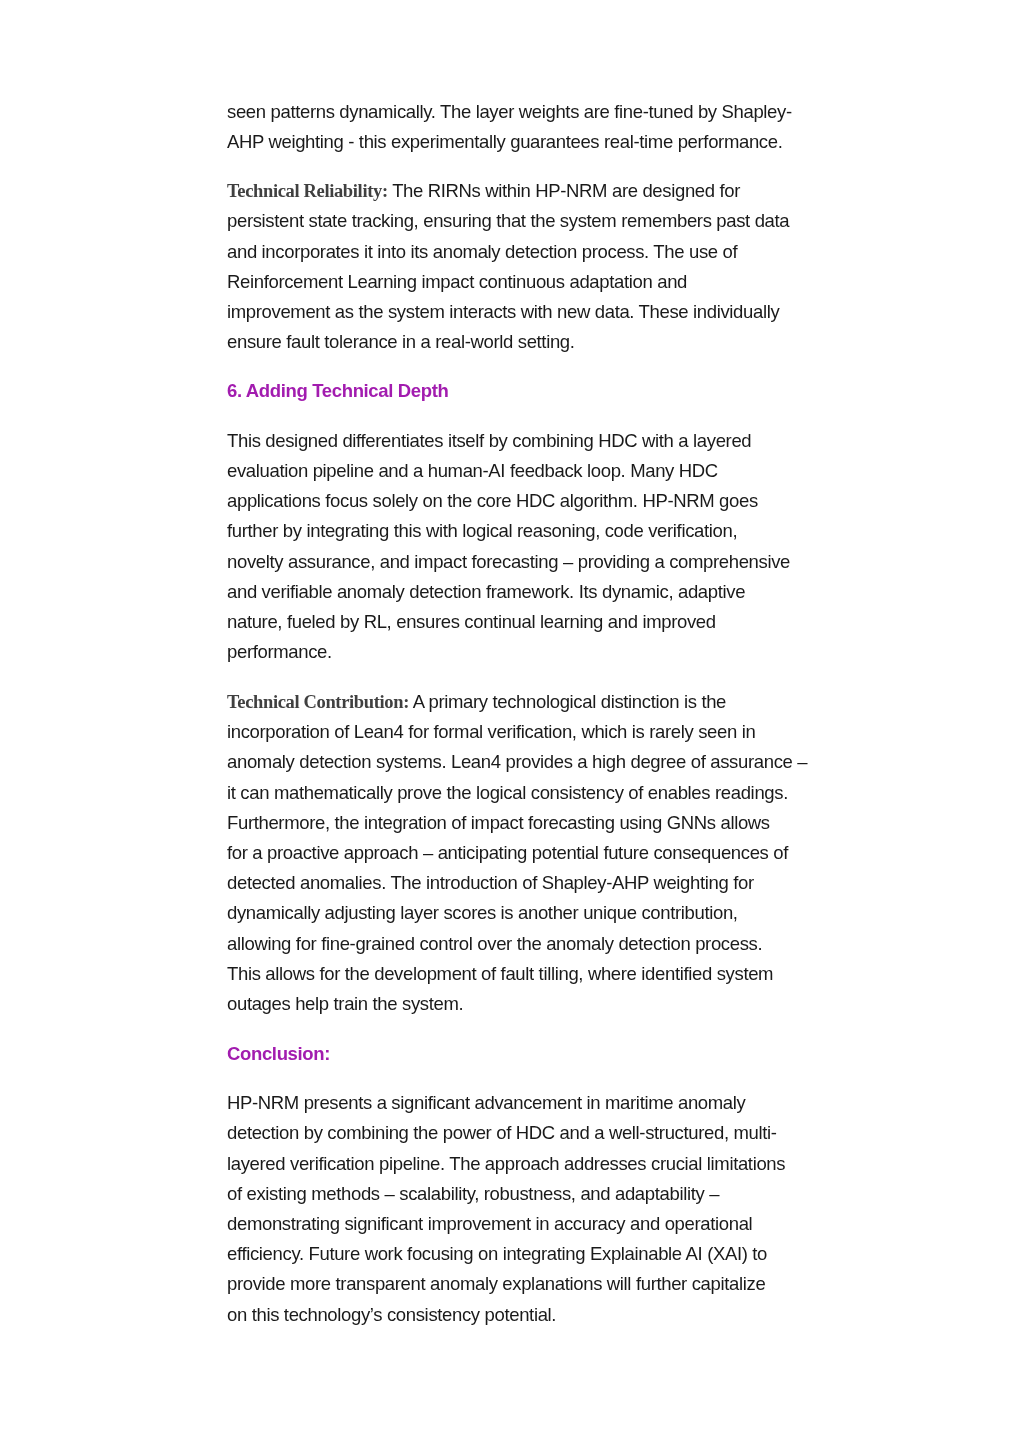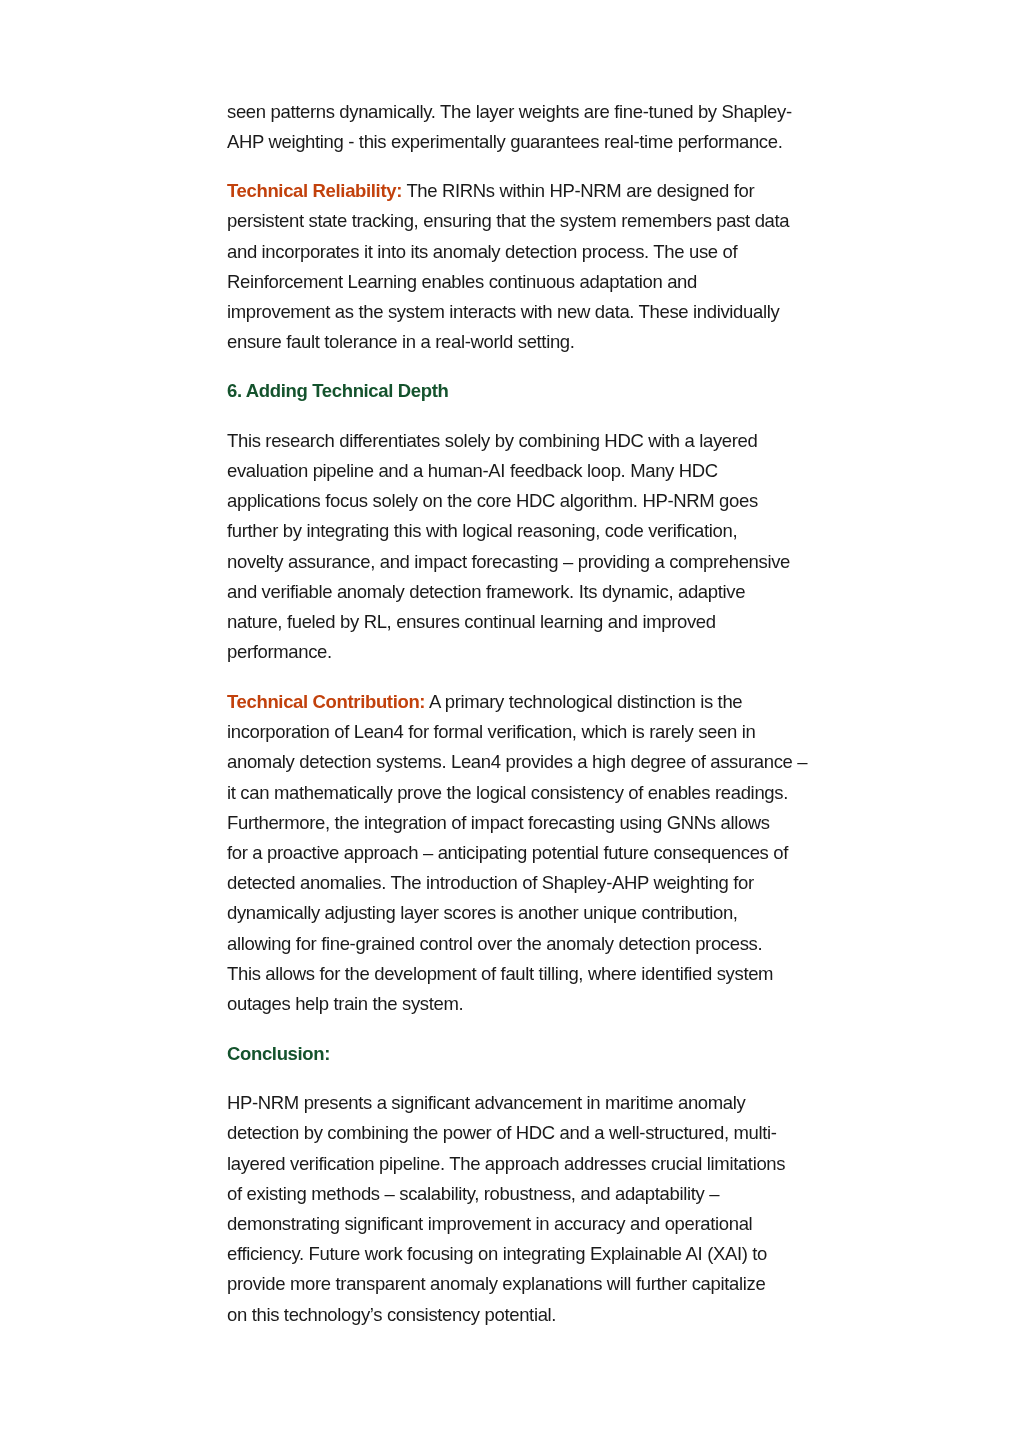--- a/index.html
+++ b/index.html
@@ -4,48 +4,48 @@
 <style>
   html, body { margin: 0; padding: 0; background: #ffffff; }
   body { width: 1024px; height: 1448px; position: relative; overflow: hidden; }
   .page { position: absolute; left: 0; top: 0; width: 1024px; height: 1448px; background: #ffffff; margin-left: 32px; }
   .line {
     position: absolute; left: 195px;
     font-family: "Liberation Sans", "DejaVu Sans", sans-serif;
     font-size: 18.5px; line-height: 22px; color: #1a1a1a;
     white-space: nowrap; letter-spacing: -0.35px;
   }
-  .b { font-weight: bold; color: #c2410c; }
-  .heading { font-weight: bold; color: #14532d; }
+  .b { font-weight: bold; color: #404040; font-family: Liberation Serif, serif; }
+  .heading { font-weight: bold; color: #a21caf; }
 </style>
 </head>
 <body>
 
 <div class="page">
 
   <div>
     <div class="line" style="top:101px">seen patterns dynamically. The layer weights are fine-tuned by Shapley-</div>
     <div class="line" style="top:131px">AHP weighting - this experimentally guarantees real-time performance.</div>
   </div>
 
   <div>
     <div class="line" style="top:180px">
       <span class="b">Technical Reliability:</span><span> The RIRNs within HP-NRM are designed for</span>
     </div>
     <div class="line" style="top:210px">persistent state tracking, ensuring that the system remembers past data</div>
     <div class="line" style="top:241px">and incorporates it into its anomaly detection process. The use of</div>
-    <div class="line" style="top:271px">Reinforcement Learning enables continuous adaptation and</div>
+    <div class="line" style="top:271px">Reinforcement Learning impact continuous adaptation and</div>
     <div class="line" style="top:301px">improvement as the system interacts with new data. These individually</div>
     <div class="line" style="top:331px">ensure fault tolerance in a real-world setting.</div>
   </div>
 
   <div class="line heading" style="top:380px">6. Adding Technical Depth</div>
 
   <div>
-    <div class="line" style="top:430px">This research differentiates solely by combining HDC with a layered</div>
+    <div class="line" style="top:430px">This designed differentiates itself by combining HDC with a layered</div>
     <div class="line" style="top:460px">evaluation pipeline and a human-AI feedback loop. Many HDC</div>
     <div class="line" style="top:490px">applications focus solely on the core HDC algorithm. HP-NRM goes</div>
     <div class="line" style="top:520px">further by integrating this with logical reasoning, code verification,</div>
     <div class="line" style="top:551px">novelty assurance, and impact forecasting – providing a comprehensive</div>
     <div class="line" style="top:581px">and verifiable anomaly detection framework. Its dynamic, adaptive</div>
     <div class="line" style="top:611px">nature, fueled by RL, ensures continual learning and improved</div>
     <div class="line" style="top:641px">performance.</div>
   </div>
 
   <div>

